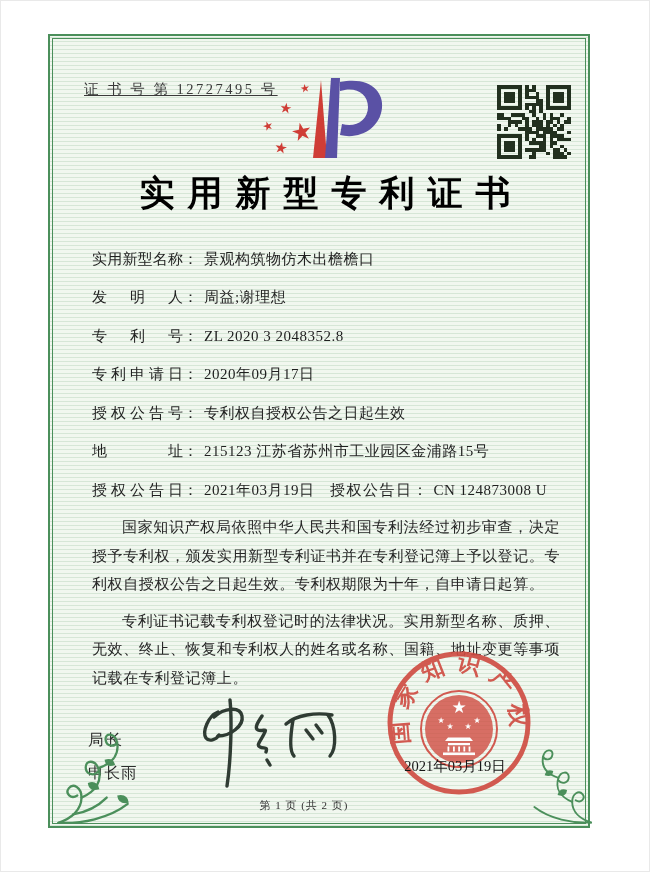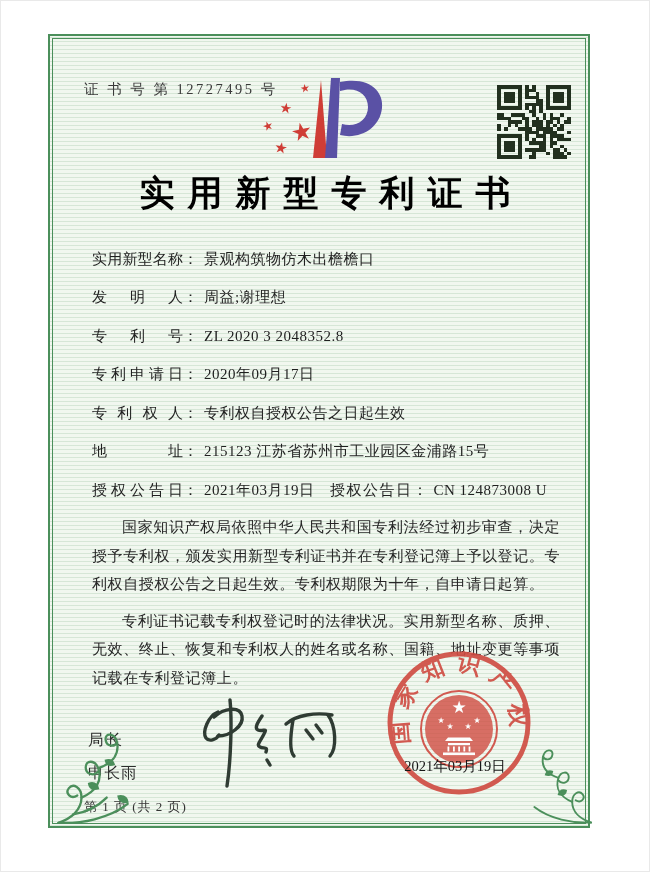--- a/index.html
+++ b/index.html
@@ -13,21 +13,21 @@
     border:2px solid var(--green,#4b8f5b);
     background-color:#f1f7ef;
     background-image:repeating-linear-gradient(0deg,
       rgba(106,164,116,0.20) 0px, rgba(106,164,116,0.20) 1px,
       rgba(255,255,255,0) 1px, rgba(255,255,255,0) 4px);
   }
   .frame::before{
     content:"";position:absolute;inset:2px;border:1px solid var(--green,#4b8f5b);
   }
   .cert-no{
-    position:absolute;left:84px;top:80px;font-size:14.5px;letter-spacing:2.5px;color:#3a3a3a;
+    position:absolute;left:84px;top:80px;font-size:14.5px;letter-spacing:2.5px;color:#3a3a3a;text-decoration:underline;
   }
   .logo{position:absolute;left:258px;top:74px;width:140px;height:90px;}
   .qr{position:absolute;left:497px;top:85px;width:74px;height:74px;shape-rendering:crispEdges;}
   .title{
     position:absolute;left:0;top:170px;width:650px;text-align:center;
     font-size:35px;font-weight:700;letter-spacing:13px;text-indent:13px;color:#000000;
   }
   .fields{position:absolute;left:84px;top:0;width:490px;font-size:15px;color:#1f1f1f;}
   .frow{position:absolute;left:8px;width:490px;white-space:nowrap;}
   .flabel{
@@ -51,22 +51,22 @@
     position:absolute;left:88px;top:763px;font-family:"Liberation Sans","DejaVu Sans",sans-serif;
     font-size:15.5px;letter-spacing:1px;color:#2c2c2c;
   }
   .signature{position:absolute;left:190px;top:690px;width:160px;height:108px;}
   .seal{position:absolute;left:385px;top:649px;width:148px;height:148px;opacity:0.9;}
   .seal-date{
     position:absolute;left:389px;top:757px;width:132px;text-align:center;
     font-size:14.5px;color:#161616;z-index:3;
   }
   .page-no{
-    position:absolute;left:84px;top:798px;width:440px;text-align:left;
-    font-size:13px;letter-spacing:1px;color:#333;
+    position:absolute;left:84px;top:798px;width:440px;text-align:center;
+    font-size:11px;letter-spacing:1px;color:#333;
   }
   .flourish{position:absolute;z-index:2;}
   .fl-bl{left:40px;top:722px;width:125px;height:105px;}
   .fl-br{left:505px;top:740px;width:100px;height:86px;transform:scaleX(-1);}
 </style>
 </head>
 <body>
 
 <div class="page">
 
@@ -366,21 +366,21 @@
     <div class="frow" style="top:288px">
       <span class="flabel">发明人</span><span class="fcolon">：</span><span class="fvalue">周益;谢理想</span>
     </div>
     <div class="frow" style="top:327px">
       <span class="flabel">专利号</span><span class="fcolon">：</span><span class="fvalue">ZL 2020 3 2048352.8</span>
     </div>
     <div class="frow" style="top:365px">
       <span class="flabel">专利申请日</span><span class="fcolon">：</span><span class="fvalue">2020年09月17日</span>
     </div>
     <div class="frow" style="top:404px">
-      <span class="flabel">专利权人</span><span class="fcolon">：</span><span class="fvalue">专利权自授权公告之日起生效</span>
+      <span class="flabel">授权公告号</span><span class="fcolon">：</span><span class="fvalue">专利权自授权公告之日起生效</span>
     </div>
     <div class="frow" style="top:442px">
       <span class="flabel">地址</span><span class="fcolon">：</span><span class="fvalue">215123 江苏省苏州市工业园区金浦路15号</span>
     </div>
     <div class="frow" style="top:481px">
       <span class="flabel">授权公告日</span><span class="fcolon">：</span><span class="fvalue">2021年03月19日</span>
       <span class="fpair2">
         <span class="flabel2">授权公告日</span><span class="fcolon">：</span><span class="fvalue">CN 124873008 U</span>
       </span>
     </div>

